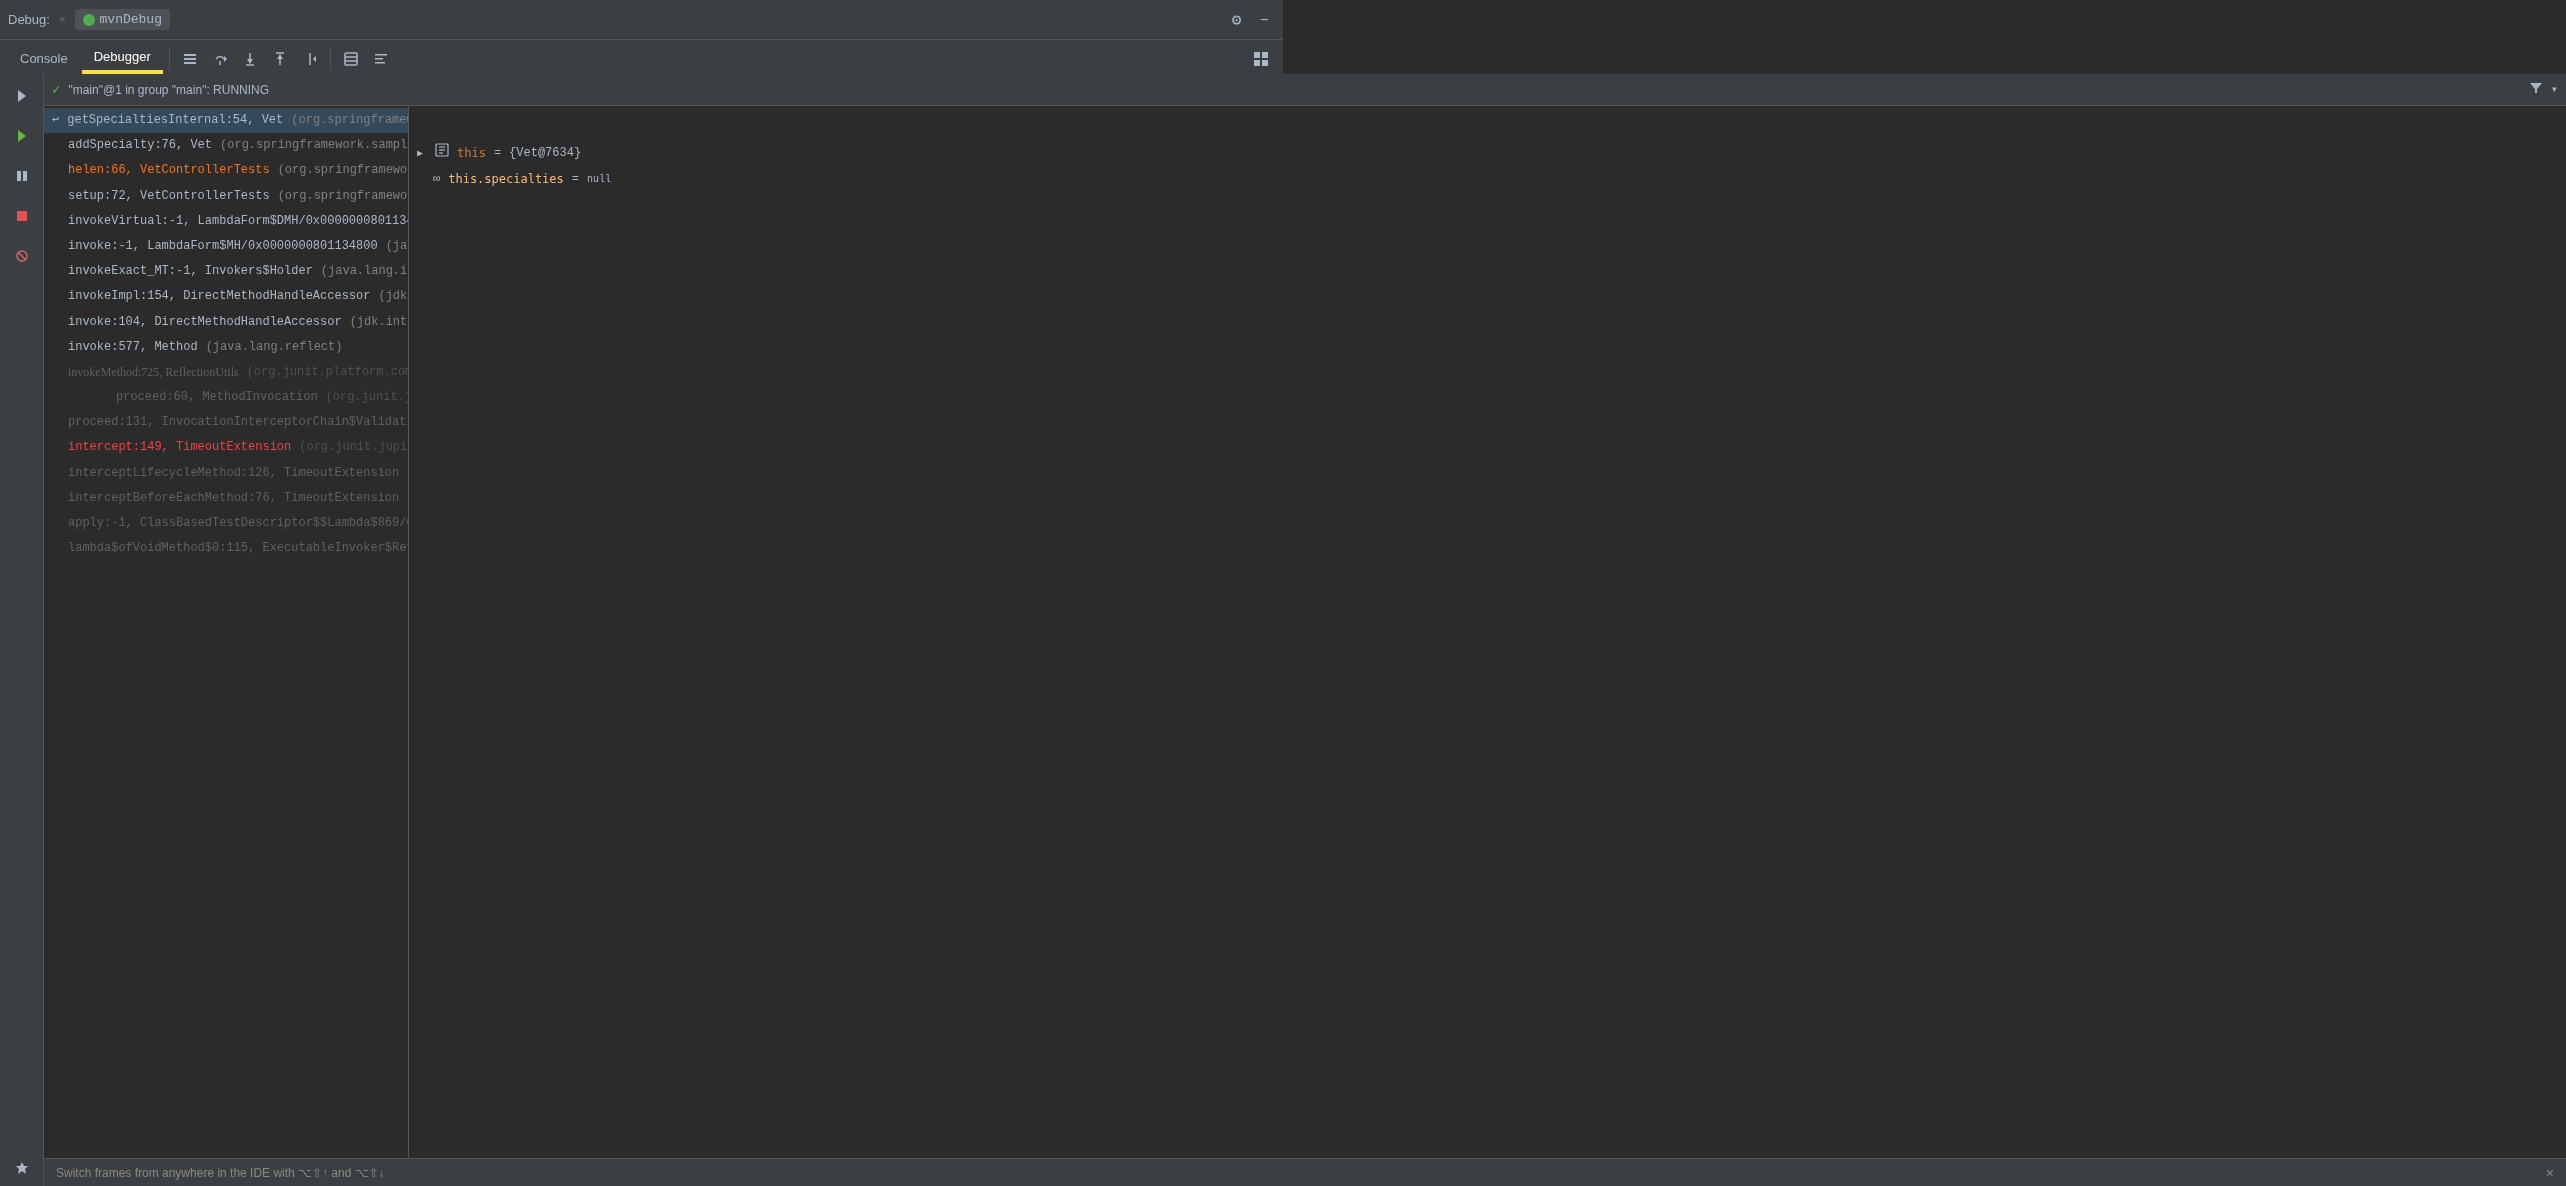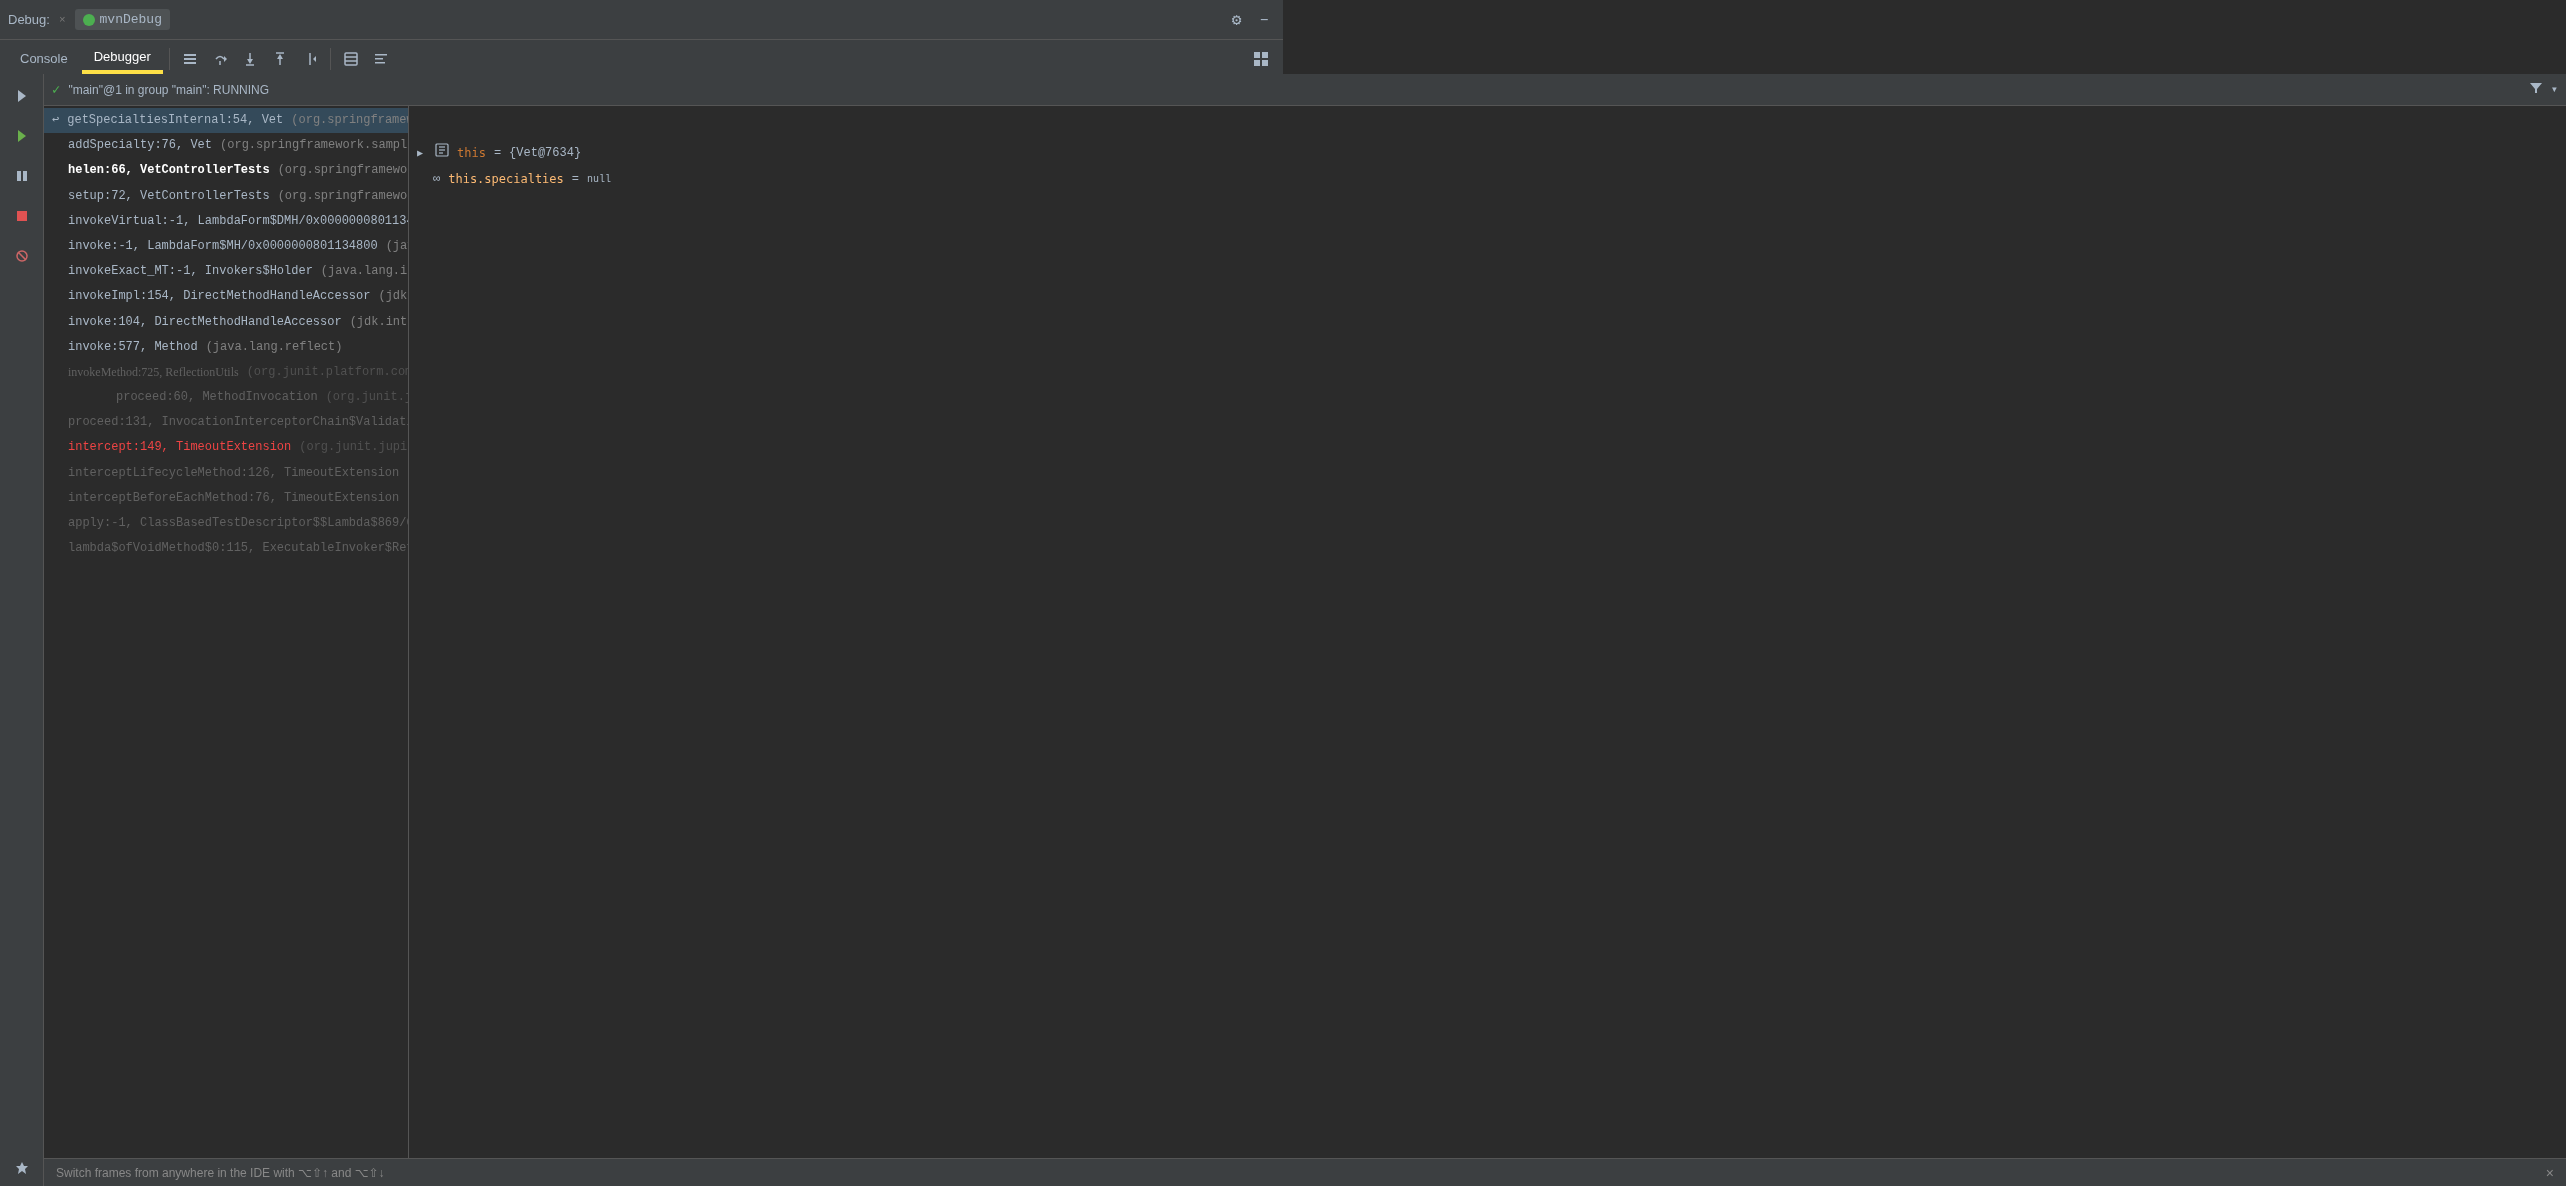--- a/index.html
+++ b/index.html
@@ -367,21 +367,21 @@
       <span style="color:#a9b7c6;">getSpecialtiesInternal:54, Vet</span>
       <span style="color:#808080;margin-left:4px;">(org.springframework.samples.petcli</span>
     </div>
 
     <div class="stack-item">
       <span style="color:#a9b7c6;">addSpecialty:76, Vet</span>
       <span style="color:#808080;margin-left:4px;">(org.springframework.samples.petclinic.vet)</span>
     </div>
 
     <div class="stack-item">
-      <span style="color:#ffffff;font-weight:bold;">helen:66, VetControllerTests</span>
+      <span style="color:#f97316;">helen:66, VetControllerTests</span>
       <span style="color:#808080;margin-left:4px;">(org.springframework.samples.petclin</span>
     </div>
 
     <div class="stack-item">
       <span style="color:#a9b7c6;">setup:72, VetControllerTests</span>
       <span style="color:#808080;margin-left:4px;">(org.springframework.samples.petclin</span>
     </div>
 
     <div class="stack-item">
       <span style="color:#a9b7c6;">invokeVirtual:-1, LambdaForm$DMH/0x0000000801134000</span>

